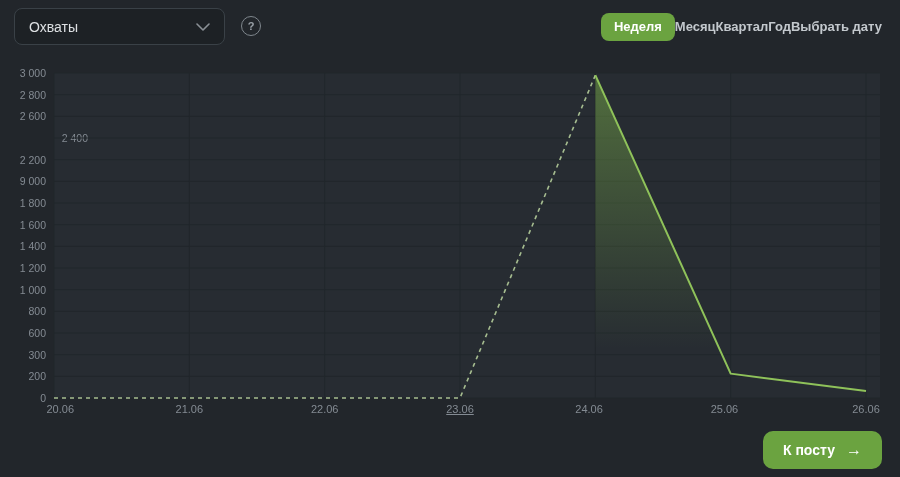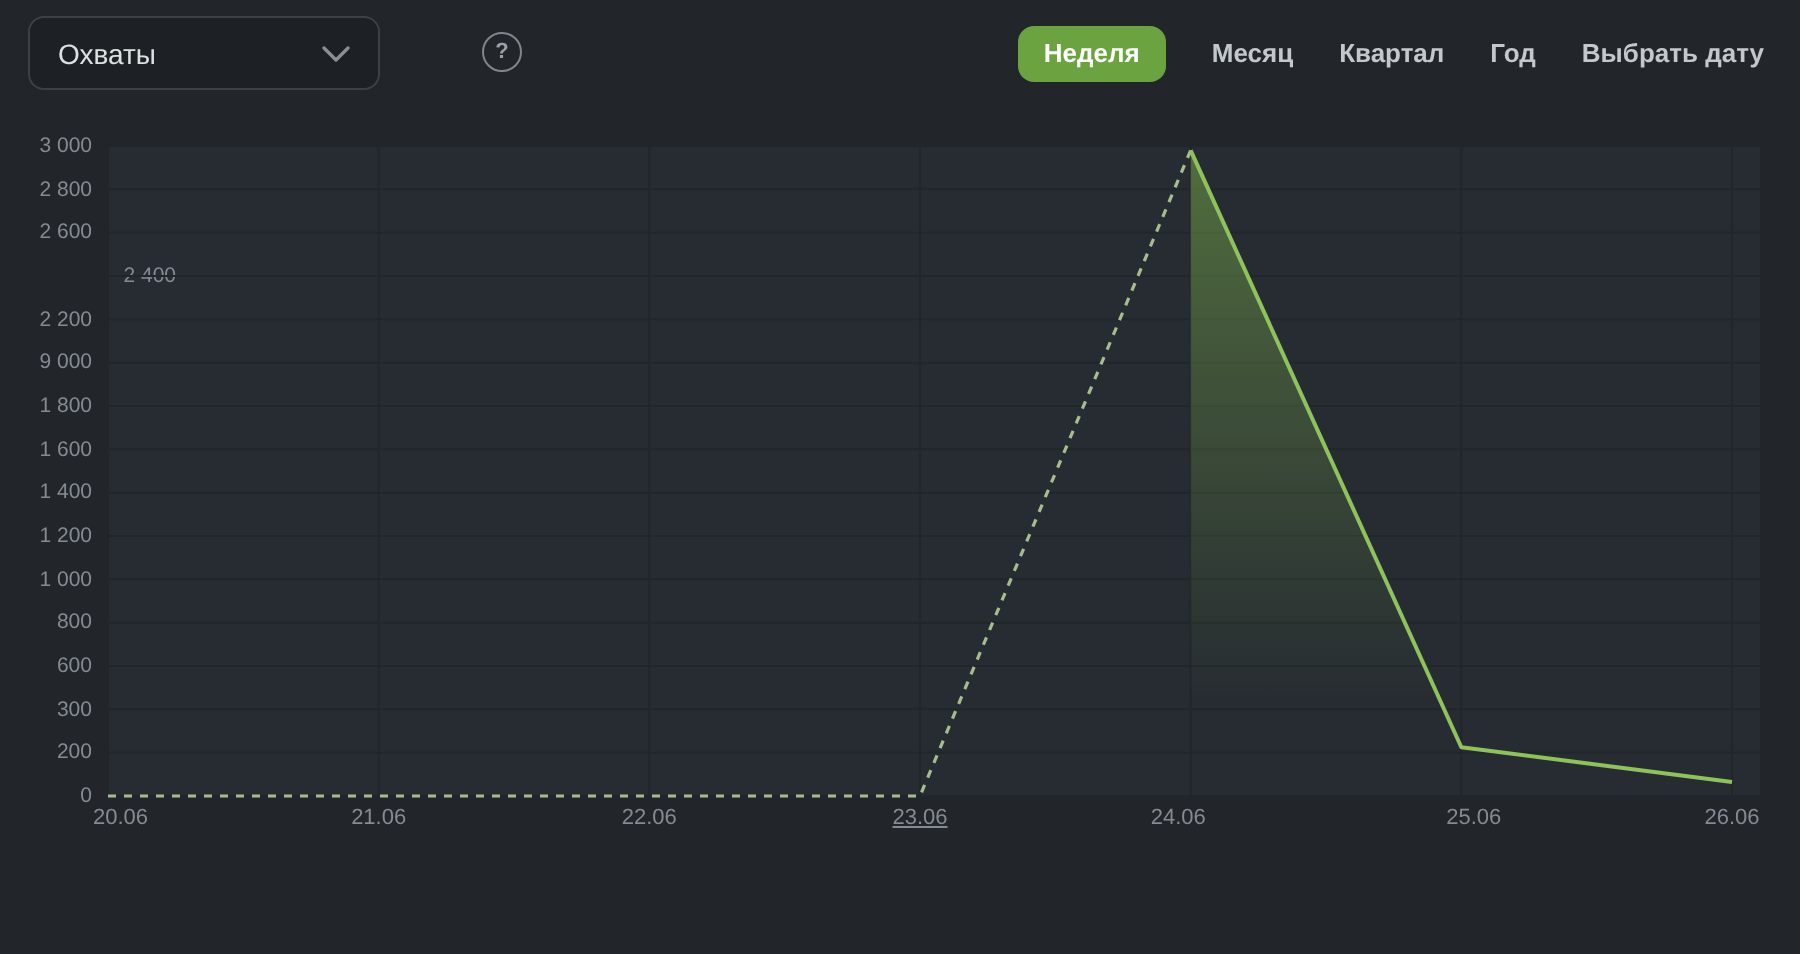--- a/index.html
+++ b/index.html
@@ -2,39 +2,39 @@
 <html><head>
 <meta charset="utf-8">
 <style>
   * { margin:0; padding:0; box-sizing:border-box; }
   html,body { width:900px; height:477px; }
   body { font-family:"Liberation Sans", sans-serif; background:#22262b; overflow:hidden; }
   #app { position:relative; width:900px; height:477px; background:#22262b; }
 
   
   .metric-dropdown {
-    position:absolute; left:14px; top:8px; width:176px; height:37px;
+    position:absolute; left:14px; top:8px; width:211px; height:37px;
     background:#1d2125; border:1px solid #3a4147; border-radius:8px;
     display:flex; align-items:center; justify-content:space-between;
     padding:0 14px; cursor:pointer;
   }
   .metric-dropdown .dd-label { color:#dde0e3; font-size:14px; }
   .metric-dropdown svg { display:block; }
 
   .help-btn {
     position:absolute; left:241px; top:16px; width:20px; height:20px;
     border:1.5px solid #7f868d; border-radius:50%;
     display:flex; align-items:center; justify-content:center;
     color:#9aa1a8; font-size:11px; font-weight:bold; cursor:pointer;
     background:transparent;
   }
 
   .period-tabs {
     position:absolute; right:18px; top:13px; height:28px;
-    display:flex; align-items:center; gap:23px;padding-left:29px;
+    display:flex; align-items:center; padding-left:29px;
   }
   .tab {
     color:#c3c8cd; font-size:13px; font-weight:700; cursor:pointer;
     line-height:28px; white-space:nowrap;
   }
   .tab.active {
     background:#6ba340; color:#ffffff; border-radius:8px;
     padding:0 13px; height:28px;
   }
 
@@ -102,21 +102,21 @@
       <div class="tick" style="left: 0px; top: 110.333px;">2 600</div>
       <div class="tick" style="left: 0px; top: 88.6667px;">2 800</div>
       <div class="tick" style="left: 0px; top: 67px;">3 000</div>
     </div>
   <div class="x-axis-labels" id="xlabels-host">
       <div class="tick" style="left: 34px; top: 403px; width: 40px; text-align: right;">20.06</div>
       <div class="tick" style="left: 169.333px; top: 403px; width: 40px; text-align: center;">21.06</div>
       <div class="tick" style="left: 304.667px; top: 403px; width: 40px; text-align: center;">22.06</div>
       <div class="tick" style="left: 440px; top: 403px; width: 40px; text-align: center; text-decoration: underline;">23.06</div>
       <div class="tick" style="left: 575.333px; top: 403px; width: 40px; text-align: left;">24.06</div>
-      <div class="tick" style="left: 710.667px; top: 403px; width: 40px; text-align: right;">25.06</div>
+      <div class="tick" style="left: 710.667px; top: 403px; width: 40px; text-align: left;">25.06</div>
       <div class="tick" style="left: 846px; top: 403px; width: 40px; text-align: center;">26.06</div>
     </div>
   <svg id="chart-svg" width="900" height="477">
       <line x1="54" y1="398" x2="880" y2="398" stroke="#21262b" stroke-width="1"></line>
       <line x1="54" y1="376.3333333333333" x2="880" y2="376.3333333333333" stroke="#21262b" stroke-width="1"></line>
       <line x1="54" y1="354.6666666666667" x2="880" y2="354.6666666666667" stroke="#21262b" stroke-width="1"></line>
       <line x1="54" y1="333" x2="880" y2="333" stroke="#21262b" stroke-width="1"></line>
       <line x1="54" y1="311.3333333333333" x2="880" y2="311.3333333333333" stroke="#21262b" stroke-width="1"></line>
       <line x1="54" y1="289.6666666666667" x2="880" y2="289.6666666666667" stroke="#21262b" stroke-width="1"></line>
       <line x1="54" y1="268" x2="880" y2="268" stroke="#21262b" stroke-width="1"></line>
@@ -141,14 +141,18 @@
           <stop offset="0%" stop-color="rgba(124,176,74,0.50)"></stop>
           <stop offset="85%" stop-color="rgba(124,176,74,0)"></stop>
           <stop offset="100%" stop-color="rgba(124,176,74,0)"></stop>
         </linearGradient>
       </defs>
       <polygon points="595.3333333333334,75.16666666666669 730.6666666666666,373.625 866,390.9583333333333 866,398 595.3333333333334,398" fill="url(#areaGrad)"></polygon>
       <polyline points="54,398 189.33333333333334,398 324.6666666666667,398 460,398 595.3333333333334,75.16666666666669" fill="none" stroke="#a6bd90" stroke-width="1.6" stroke-dasharray="4 4"></polyline>
       <polyline points="595.3333333333334,75.16666666666669 730.6666666666666,373.625 866,390.9583333333333" fill="none" stroke="#8fc25a" stroke-width="2" stroke-linejoin="round"></polyline>
     </svg>
 
+  <button class="post-btn">
+    <span>К посту</span>
+    <span class="arrow">→</span>
+  </button>
 
 </div>
 
 </body></html>

